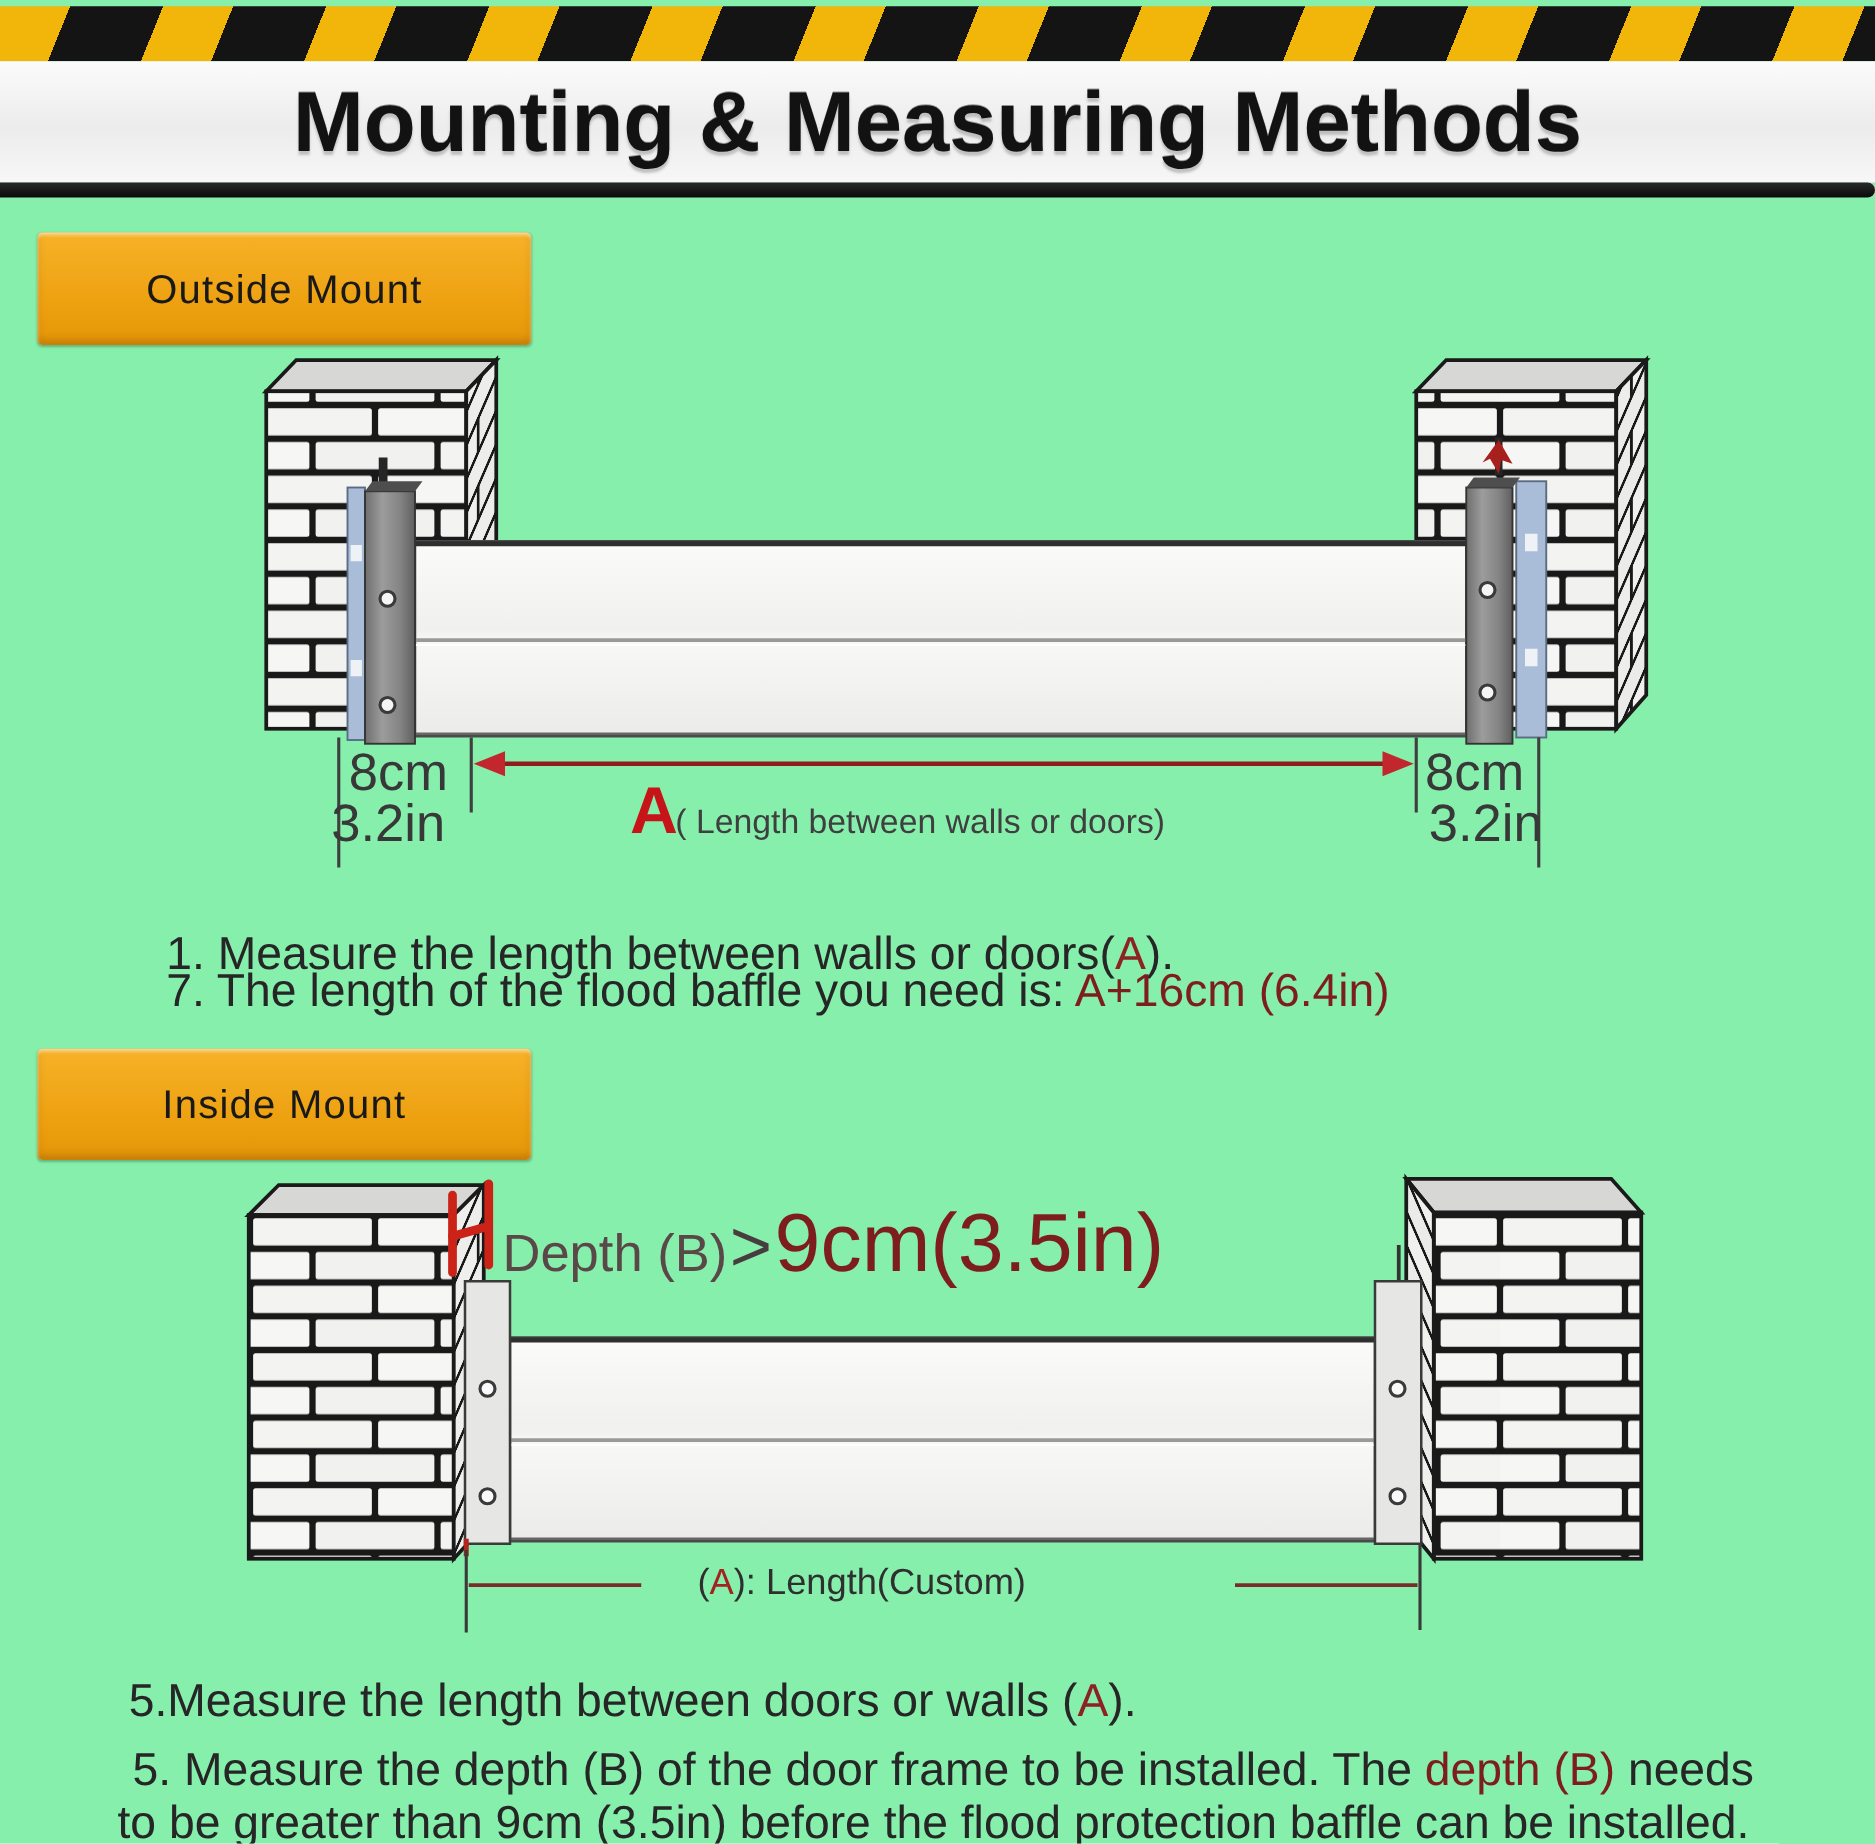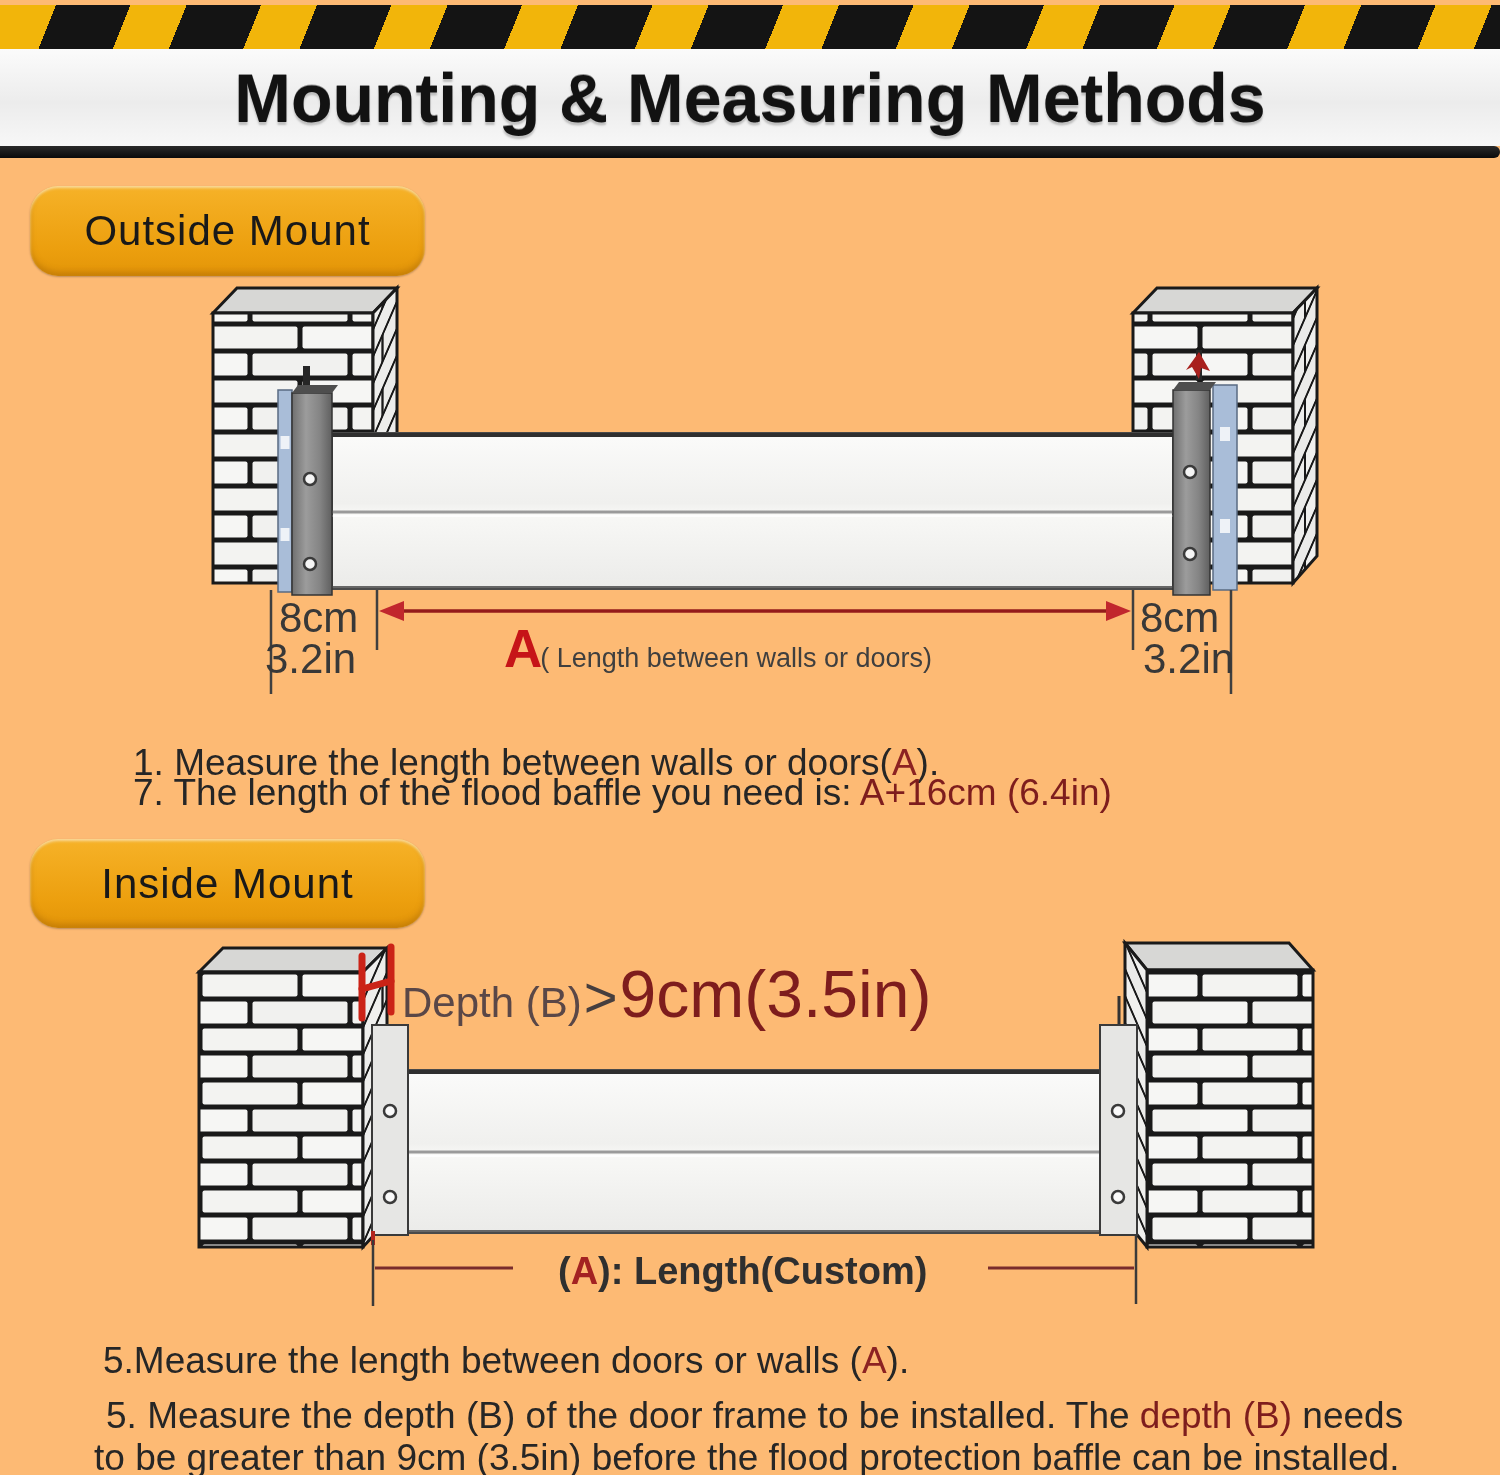--- a/index.html
+++ b/index.html
@@ -1,51 +1,51 @@
 <!DOCTYPE html>
 <html><head>
 <meta charset="utf-8">
 <style>
   html,body{margin:0;padding:0;background:#ffffff;}
-  .stage{position:relative;width:1500px;height:1475px;background:#fdba74;overflow:hidden;
+  .stage{position:relative;width:1500px;height:1475px;background:#86efac;overflow:hidden;
          font-family:"Liberation Sans", sans-serif;}
   .abs{position:absolute;}
 
   
   .hazard{left:0;top:5px;width:1500px;height:44px;
     background:repeating-linear-gradient(112deg,#f2b50a 0 52px,#141414 52px 121px);}
   .title-banner{left:0;top:49px;width:1500px;height:97px;
     background:linear-gradient(180deg,#fbfbfb,#ececec 55%,#f7f7f7);
     display:flex;align-items:center;justify-content:center;}
   .title-banner h1{margin:0;font-size:68px;font-weight:700;color:#121212;letter-spacing:0;
     text-shadow:0 3px 2px rgba(150,150,150,.55), 0 -1px 0 rgba(0,0,0,.4);}
   .black-bar{left:0;top:146px;width:1500px;height:12px;
     background:linear-gradient(180deg,#2a2a2a,#0a0a0a);border-radius:0 6px 6px 0;}
 
   
-  .badge{border-radius:28px;display:flex;align-items:center;justify-content:center;
+  .badge{border-radius:4px;display:flex;align-items:center;justify-content:center;
     background:linear-gradient(180deg,#f6b228,#ec9f0e 70%,#e39508);
     box-shadow:inset 0 2px 3px rgba(255,255,255,.55), inset 0 -4px 6px rgba(140,80,0,.35), 0 1px 2px rgba(0,0,0,.25);
-    color:#191919;font-size:42px;font-weight:500;letter-spacing:1px;}
+    color:#191919;font-size:32px;font-weight:500;letter-spacing:1px;}
   .badge-outside{left:30px;top:186px;width:395px;height:90px;}
   .badge-inside{left:30px;top:839px;width:395px;height:89px;}
 
   
   .diag{left:0;}
 
   
   .dimtxt{color:#383838;font-size:42px;line-height:1;}
   .a-label{display:flex;align-items:baseline;}
   .a-label .big-a{font-size:53px;font-weight:bold;color:#c61418;line-height:1;letter-spacing:-2px;}
   .a-label .rest{font-size:27px;color:#3f3f3f;line-height:1;}
   .depth-label{display:flex;align-items:baseline;}
   .depth-label .d1{font-size:42px;color:#5a4747;}
   .depth-label .d2{font-size:58px;color:#463e3e;margin:0 2px;}
   .depth-label .d3{font-size:66px;color:#7e1d1d;}
-  .dim2-label{font-size:38px;color:#2f2f2f;font-weight:bold;}
+  .dim2-label{font-size:29px;color:#2f2f2f;}
   .dim2-label .red{color:#a32222;}
 
   .step{font-size:37px;color:#262626;line-height:1.1;white-space:nowrap;}
   .step .red{color:#8c2222;}
   .step .dred{color:#7e1d1d;}
 </style>
 </head>
 <body>
 
 <div class="stage">

